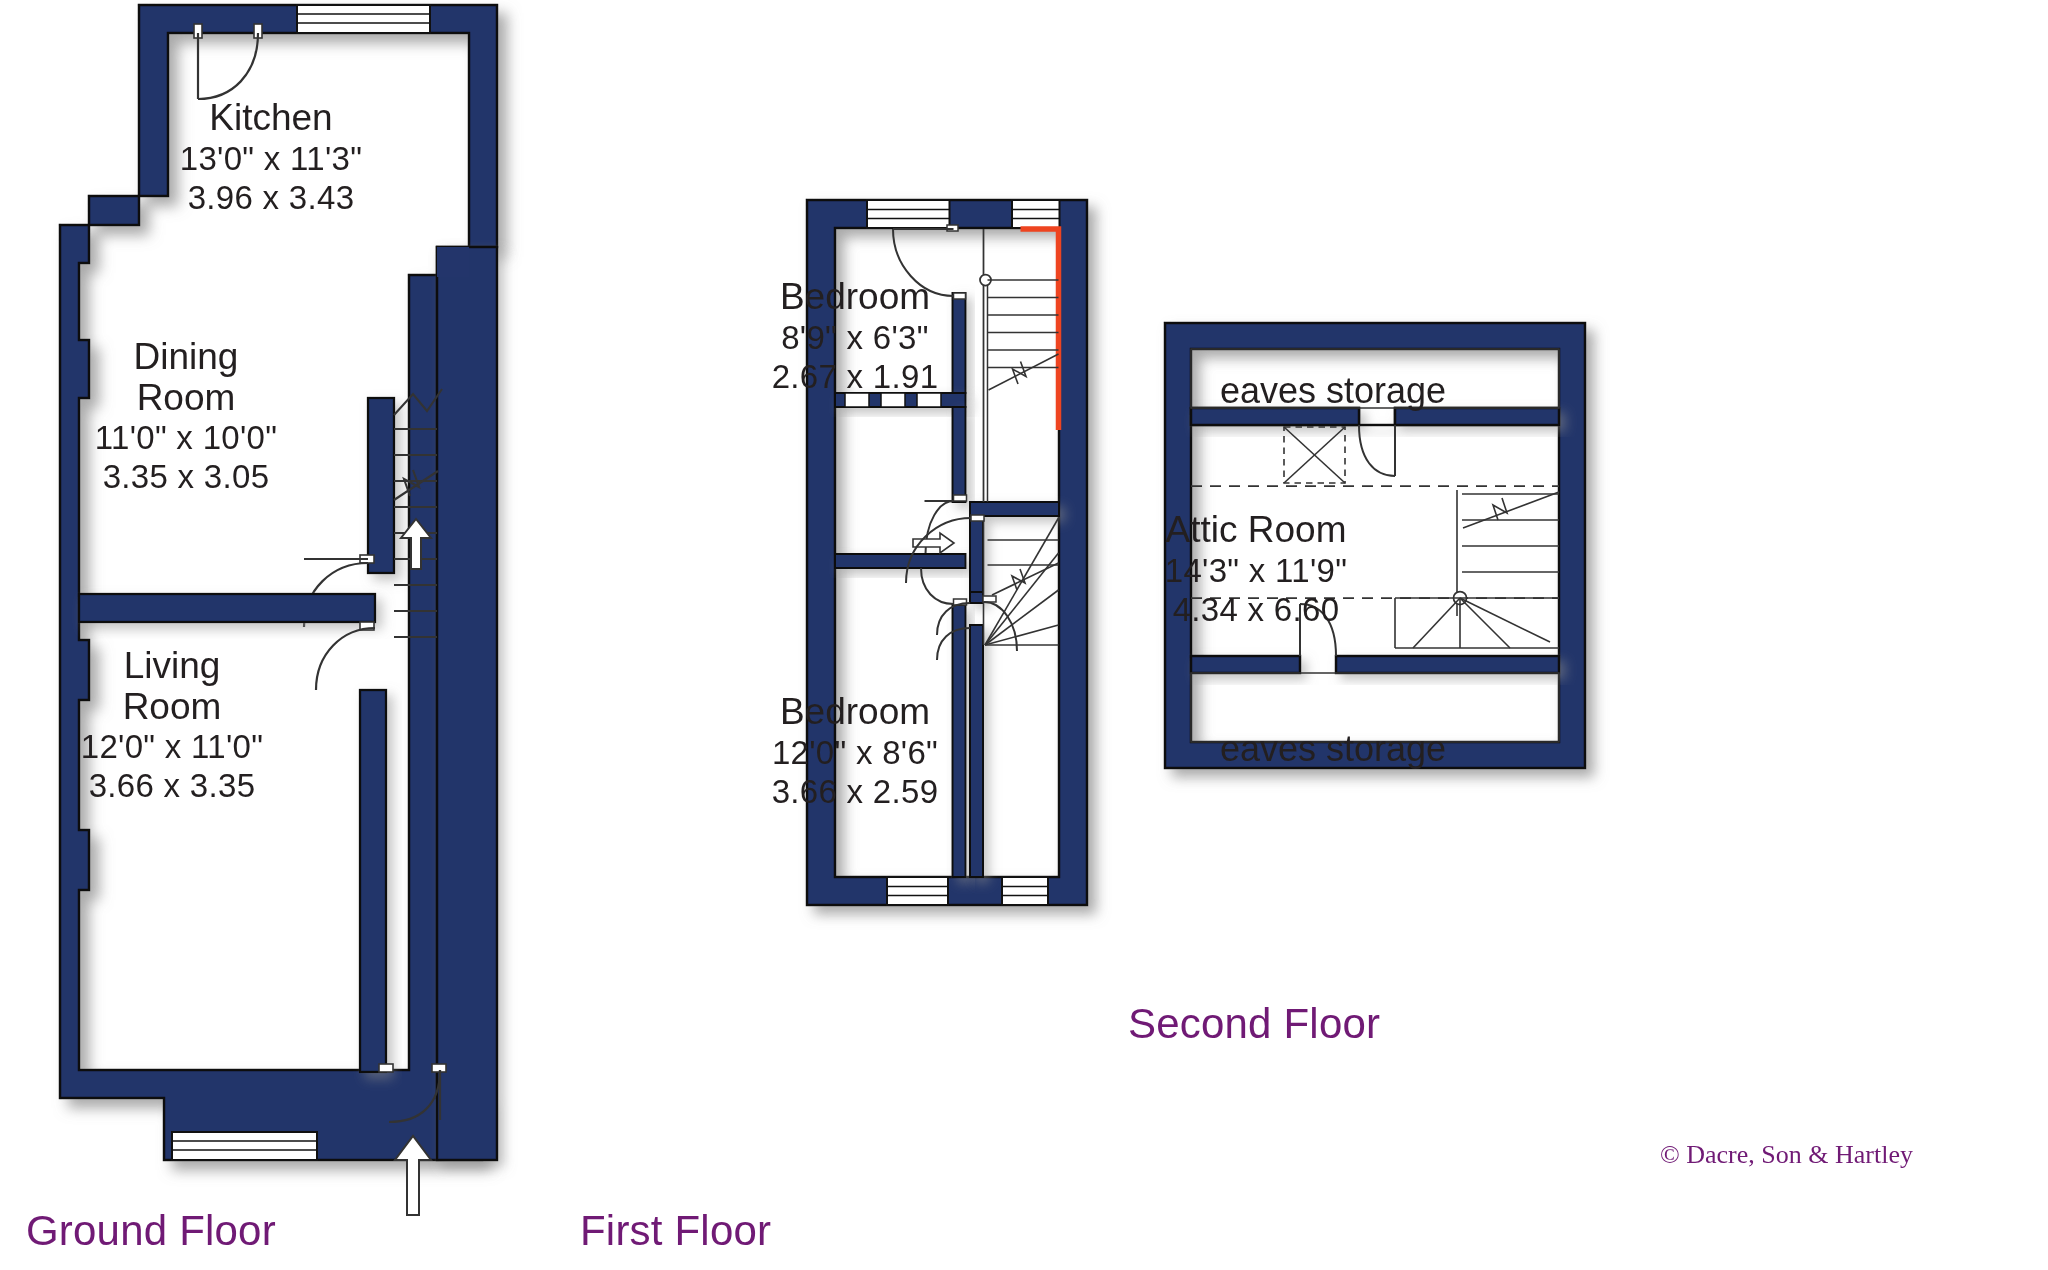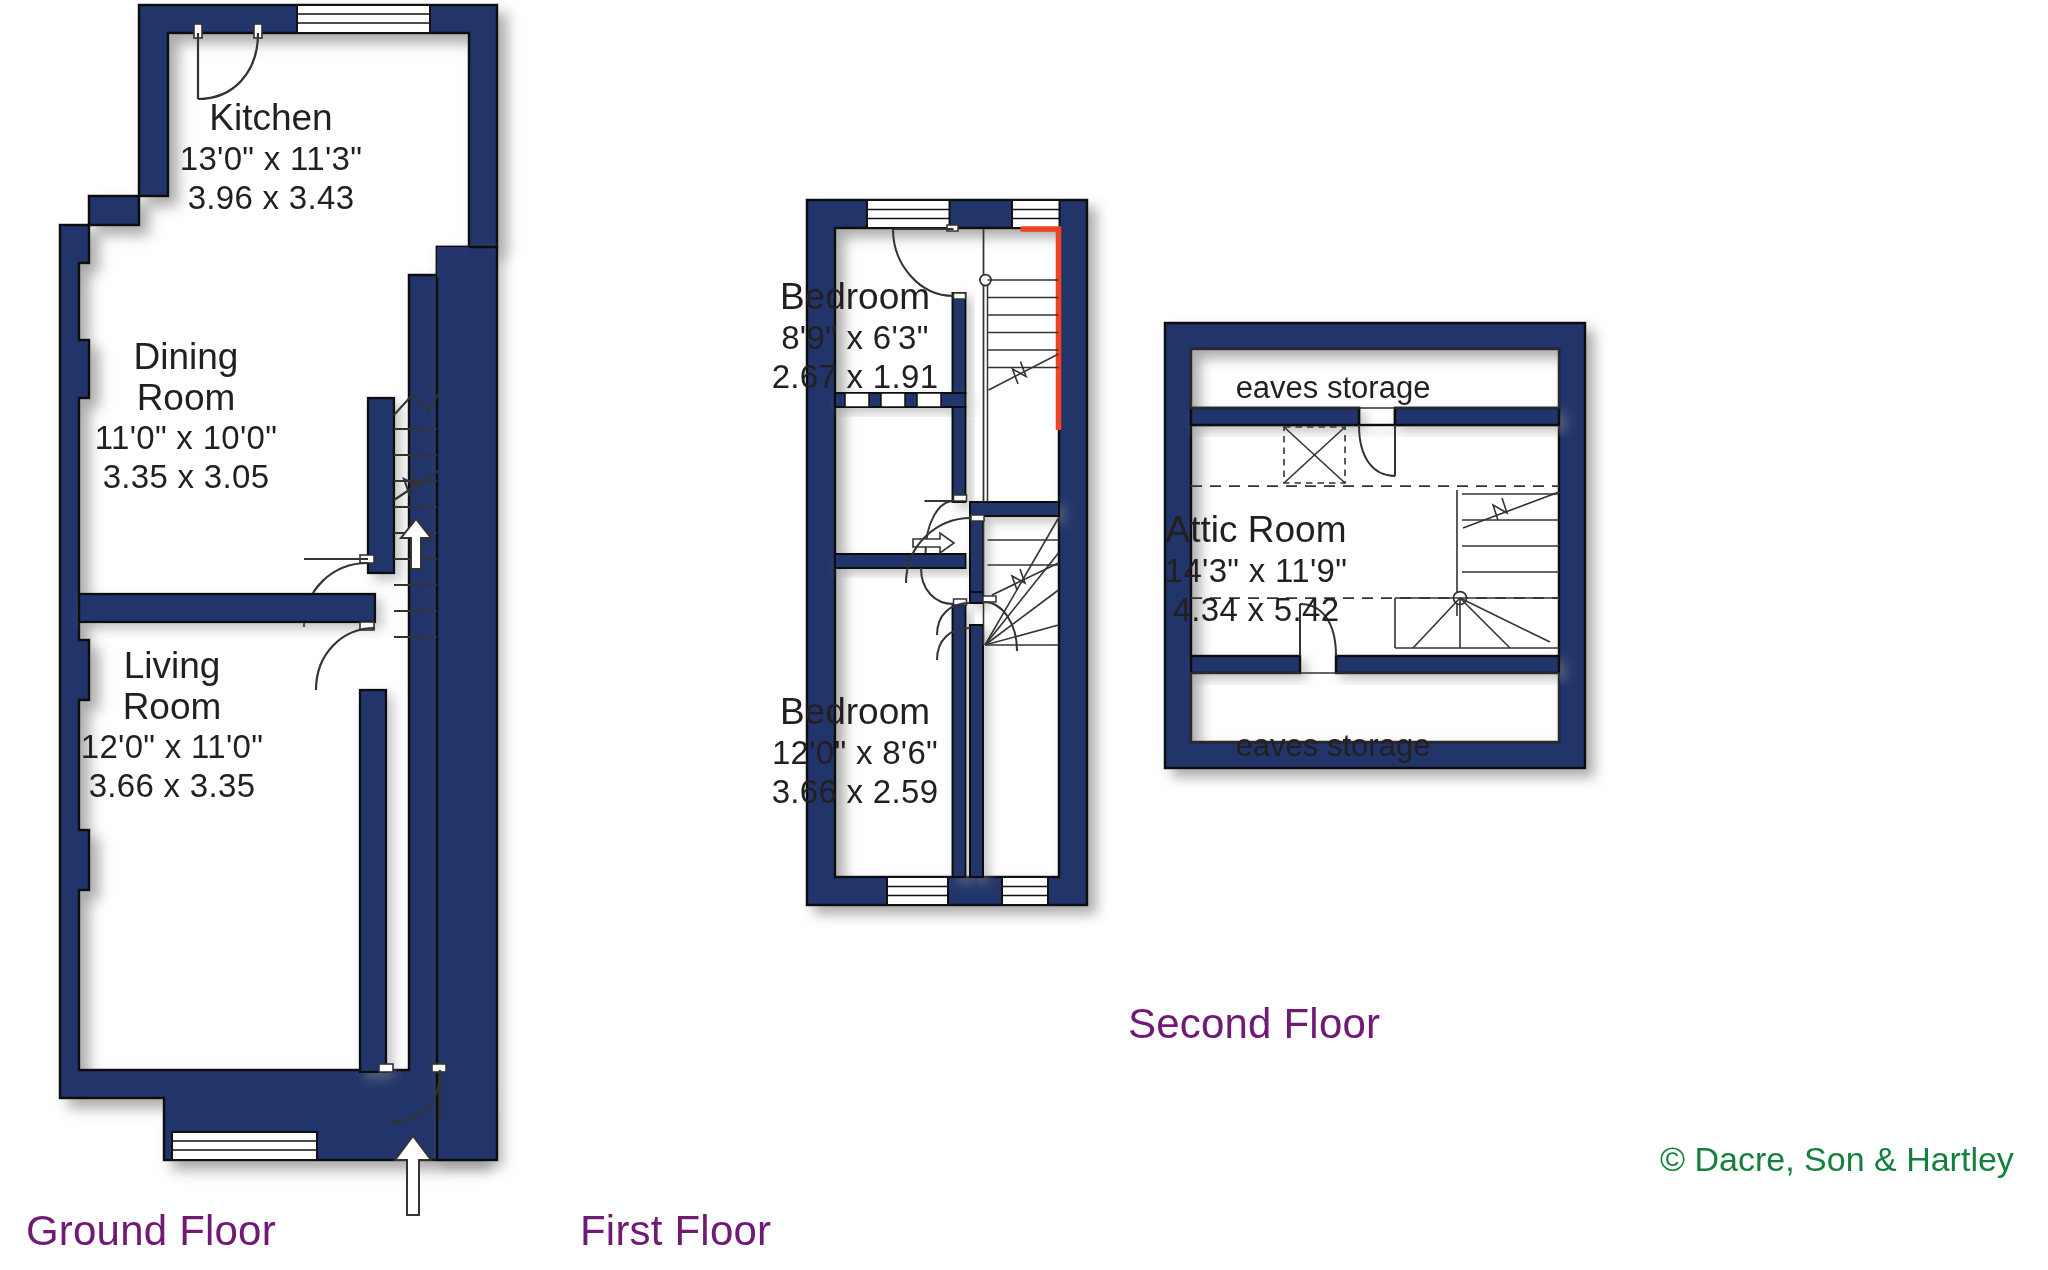--- a/index.html
+++ b/index.html
@@ -13,41 +13,42 @@
   .floor-label{
     position:absolute;
     font-size:42px;
     font-weight:400;
     letter-spacing:0.2px;
     color:#701a75;
     white-space:nowrap;
   }
   .copyright{
     position:absolute;
-    font-size:34px;
+    font-size:26px;
     font-weight:400;
-    color:#15803d;
+    color:#701a75;
     white-space:nowrap;
+    font-family:Liberation Serif, serif;
   }
   
   .room{
     position:absolute;
     text-align:center;
     white-space:nowrap;
     transform:translateX(-50%);
     line-height:1.18;
   }
   .room .rname{font-size:37px;font-weight:400;display:block;}
   .room .rname.two-line{line-height:1.12;}
   .room .rdim{font-size:33px;font-weight:400;display:block;letter-spacing:0.3px;}
   .eaves{
     position:absolute;
     white-space:nowrap;
     transform:translateX(-50%);
-    font-size:31px;
+    font-size:36px;
     font-weight:400;
   }
 </style>
 </head>
 <body>
 
 <div class="plan" style="left:0;top:0;">
   <svg width="520" height="1180" viewBox="0 0 520 1180">
     <defs>
       <filter id="gshadow" x="-30%" y="-30%" width="180%" height="180%">
@@ -484,19 +485,19 @@
       <line x1="600" y1="560" x2="798" y2="560"></line>
     </g>
   </svg>
 
   <div class="eaves" style="left:215px;top:52px;">eaves storage</div>
   <div class="eaves" style="left:215px;top:410px;">eaves storage</div>
 
   <div class="room" style="left:138px;top:190px;">
     <span class="rname">Attic Room</span>
     <span class="rdim">14'3"  x  11'9"</span>
-    <span class="rdim">4.34  x  5.42</span>
+    <span class="rdim">4.34  x  6.60</span>
   </div>
 </div>
 
 <div class="floor-label" style="left:1128px;top:1000px;">Second Floor</div>
 
 <div class="copyright" style="left:1660px;top:1140px;">© Dacre, Son &amp; Hartley</div>
 
 </body></html>

